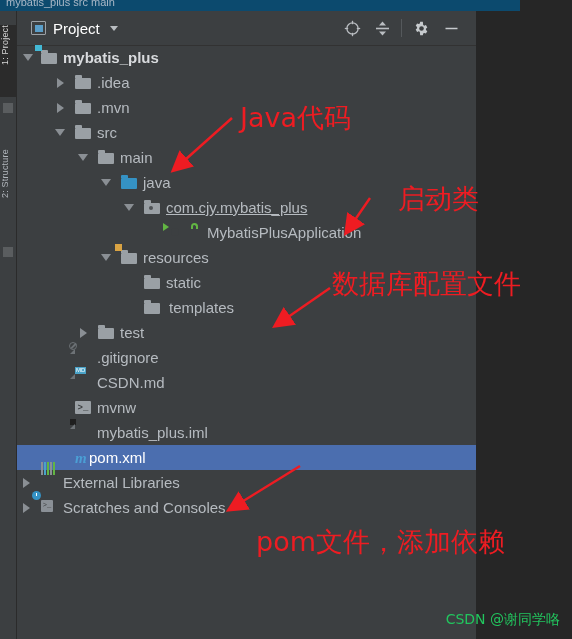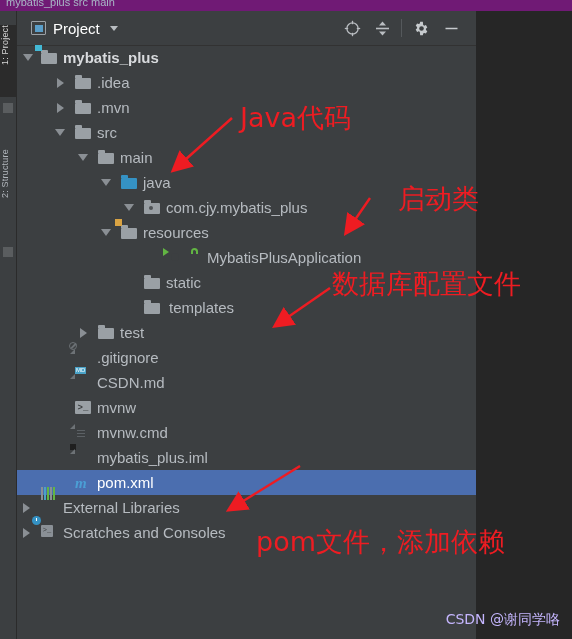--- a/index.html
+++ b/index.html
@@ -6,22 +6,22 @@
   body{
     width:572px;height:639px;overflow:hidden;
     background:#262626;
     font-family:"Liberation Sans","DejaVu Sans",sans-serif;
     -webkit-font-smoothing:antialiased;
   }
   .root{position:relative;width:572px;height:639px;background:#262626;}
 
   
   .breadcrumb-strip{
-    position:absolute;left:0;top:0;width:572px;height:11px;
-    background:#701a75;overflow:hidden;
+    position:absolute;left:0;top:0;width:520px;height:11px;
+    background:#0c4a6e;overflow:hidden;
   }
   .breadcrumb-strip .crumb{
     position:absolute;top:-4px;left:6px;
     font-size:11px;color:#a9b7c6;white-space:nowrap;
   }
 
   
   .toolstrip{
     position:absolute;left:0;top:11px;width:16px;height:628px;
     background:#3c3f41;border-right:1px solid #2b2b2b;
@@ -158,21 +158,21 @@
 
   
   .anno{
     position:absolute;color:#ee1c22;font-size:27px;line-height:1;
     font-family:"DejaVu Sans","Liberation Sans",sans-serif;white-space:nowrap;
   }
   .anno-arrow{position:absolute;overflow:visible;}
 
   
   .watermark{
-    position:absolute;right:12px;bottom:10px;color:#c4b5fd;font-size:14px;
+    position:absolute;right:12px;bottom:10px;color:#22c55e;font-size:14px;
     font-family:"DejaVu Sans","Liberation Sans",sans-serif;
     margin-left:18px;
   }
 </style>
 </head>
 <body>
 
 <div class="root">
 
   <div class="breadcrumb-strip">
@@ -276,42 +276,42 @@
           <span class="folder blue"><span class="tab"></span><span class="body"></span></span>
         </span>
         <span class="label" style="left:126px;">java</span>
       </div>
 
       <div class="row">
         <span class="arrow open" style="left:107px;"></span>
         <span class="ic" style="left:127px;top:5px;">
           <span class="folder"><span class="tab"></span><span class="body"></span><span class="dot"></span></span>
         </span>
-        <span class="label" style="left:149px;">com.cjy.mybatis_plus</span>
+        <span class="label" style="left:149px;text-decoration:underline;">com.cjy.mybatis_plus</span>
+      </div>
+
+      <div class="row">
+        <span class="ic" style="left:150px;top:4px;">
+          <span class="classic"><span class="arr"></span></span>
+        </span>
+        <span class="ic" style="left:172px;top:7px;">
+          <span class="bean"></span>
+        </span>
+        <span class="label" style="left:190px;">MybatisPlusApplication</span>
       </div>
 
       <div class="row">
         <span class="arrow open" style="left:84px;"></span>
         <span class="ic" style="left:104px;top:5px;">
           <span class="folder"><span class="tab"></span><span class="body"></span><span class="badge orange"></span></span>
         </span>
         <span class="label" style="left:126px;">resources</span>
       </div>
 
       <div class="row">
-        <span class="ic" style="left:150px;top:4px;">
-          <span class="classic"><span class="arr"></span></span>
-        </span>
-        <span class="ic" style="left:172px;top:7px;">
-          <span class="bean"></span>
-        </span>
-        <span class="label" style="left:190px;">MybatisPlusApplication</span>
-      </div>
-
-      <div class="row">
         <span class="ic" style="left:127px;top:5px;">
           <span class="folder"><span class="tab"></span><span class="body"></span></span>
         </span>
         <span class="label" style="left:149px;">static</span>
       </div>
 
       <div class="row">
         <span class="ic" style="left:127px;top:5px;">
           <span class="folder"><span class="tab"></span><span class="body"></span></span>
         </span>
@@ -341,39 +341,33 @@
         <span class="label" style="left:80px;">CSDN.md</span>
       </div>
 
       <div class="row">
         <span class="ic" style="left:58px;top:6px;">
           <span class="shell">&gt;_</span>
         </span>
         <span class="label" style="left:80px;">mvnw</span>
       </div>
 
-      <div class="row">
-        <span class="ic" style="left:58px;top:4px;">
-          <span class="file"><span class="lines"></span></span>
-        </span>
-        <span class="label" style="left:80px;">mvnw.cmd</span>
-      </div>
 
       <div class="row">
         <span class="ic" style="left:58px;top:4px;">
           <span class="file"><span class="sq-black"></span></span>
         </span>
         <span class="label" style="left:80px;">mybatis_plus.iml</span>
       </div>
 
       <div class="row selected">
         <span class="ic" style="left:58px;top:4px;">
           <span class="xml-m">m</span>
         </span>
-        <span class="label" style="left:80px;">pom.xml</span>
+        <span class="label" style="left:72px;">pom.xml</span>
       </div>
 
       <div class="row">
         <span class="arrow" style="left:6px;"></span>
         <span class="ic" style="left:24px;top:5px;">
           <span class="libs"><span class="l1"></span><span class="l2"></span><span class="l3"></span><span class="l4"></span><span class="l5"></span></span>
         </span>
         <span class="label" style="left:46px;">External Libraries</span>
       </div>
 

